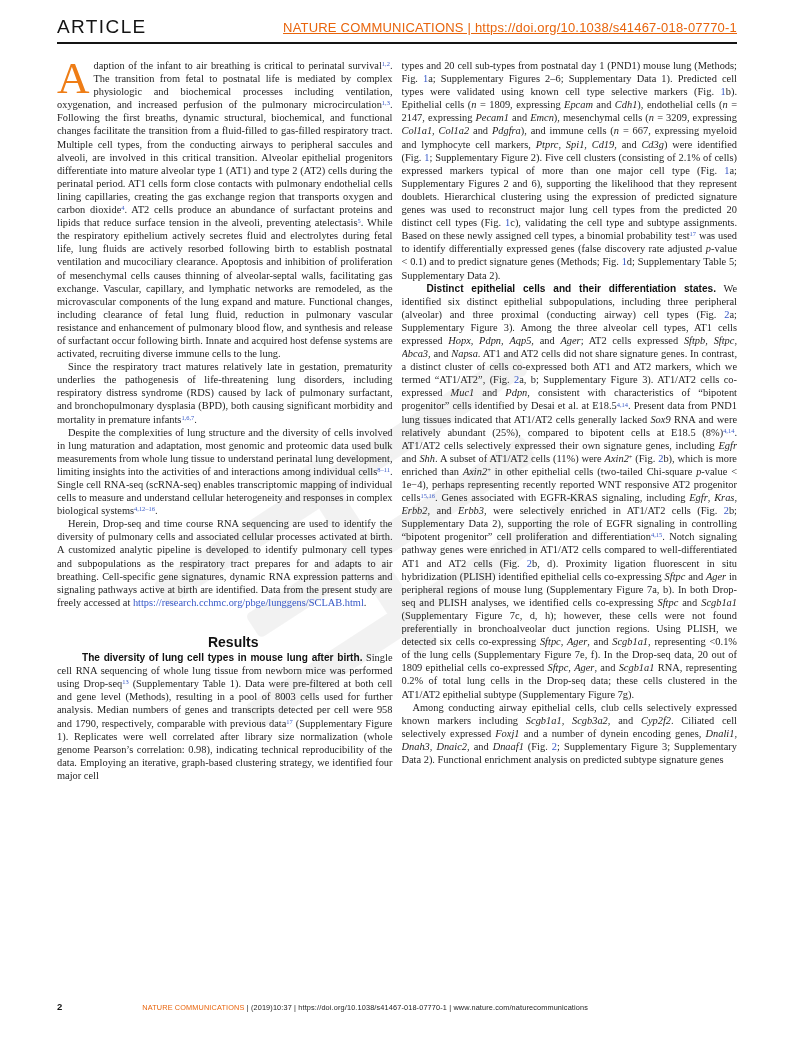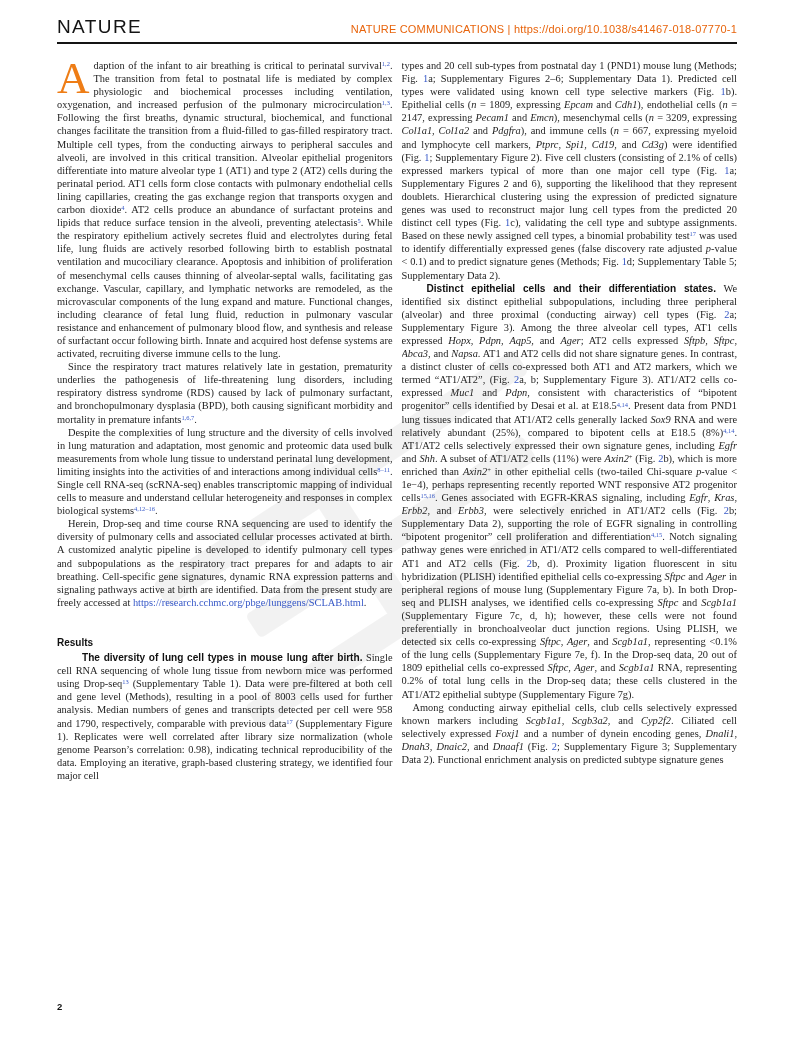--- a/index.html
+++ b/index.html
@@ -4,31 +4,31 @@
 <style>
   html,body { margin:0; padding:0; background:#ffffff; }
   .page { position:relative; width:793px; height:1043px; background:#ffffff; overflow:hidden;
           font-family:"Liberation Serif", serif; }
 
   
   .header { display:flex; justify-content:space-between; align-items:flex-end;
             margin:16px 56px 0 57px; border-bottom:2.6px solid #141414; padding-bottom:4px; }
   .article-label { font-family:"Liberation Sans", sans-serif; font-size:19px; letter-spacing:1.4px;
                    font-weight:500; color:#141414; }
-  .journal-line { font-family:"Liberation Sans", sans-serif; font-size:11px; letter-spacing:0.2px;
-                  color:#e8640c; padding-bottom:3px; }
+  .journal-line { font-family:"Liberation Sans", sans-serif; font-size:13px; letter-spacing:0.2px;
+                  color:#e8640c; padding-bottom:3px;text-decoration:underline; }
 
   
   .columns { position:relative; z-index:1; display:flex; gap:9px; margin:15px 56px 0 57px; }
   .col { width:336px; height:906px; overflow:hidden; text-align:justify;
          font-size:10.4px; line-height:13.1px; color:#1e1e1e; }
   .col p { margin:0; }
   .indent { text-indent:11px; }
-  .section { font-family:"Liberation Sans", sans-serif; font-size:10px; font-weight:700;
-             margin:27px 0 1px 0; color:#111; text-align:left; }
+  .section { font-family:"Liberation Sans", sans-serif; font-size:14px; font-weight:700;
+             margin:27px 0 1px 17px; color:#111; text-align:center; }
   .run-in-head { font-family:"Liberation Sans", sans-serif; font-size:10.1px; font-weight:700; color:#111;margin-left:25px; }
   .head-para { margin-top:26px; }
   .section + .head-para { margin-top:2px; }
 
   .dropcap { float:left; font-size:45px; line-height:37px; color:#ee7d16;
              margin:1px 4px 0 0; font-weight:400; }
 
   sup { font-size:0.62em; line-height:0; position:relative; top:-0.45em; vertical-align:baseline; }
   sup.ref { color:#3557c7; }
   .link { color:#3557c7; }
@@ -42,21 +42,21 @@
   .pagenum { font-weight:700; font-size:9.5px; color:#111; }
   .footer-text { margin-left:80px; font-size:7.3px; letter-spacing:0.15px; color:#222; white-space:nowrap; }
   .footer-brand { color:#e8640c; }
 </style>
 </head>
 <body>
 
 <div class="page">
 
   <div class="header">
-    <div class="article-label">NATURE</div>
+    <div class="article-label">ARTICLE</div>
     <div class="journal-line">NATURE COMMUNICATIONS | https://doi.org/10.1038/s41467-018-07770-1</div>
   </div>
 
   <div class="watermark">
     <svg width="540" height="440" viewBox="0 0 540 440" xmlns="http://www.w3.org/2000/svg">
       <g transform="rotate(-33 270 220)" fill="#e7e7e7">
         <rect x="50" y="105" width="430" height="28" rx="5"></rect>
         <rect x="110" y="182" width="330" height="28" rx="5"></rect>
         <rect x="60" y="258" width="400" height="28" rx="5"></rect>
         <rect x="230" y="90" width="28" height="220" rx="5"></rect>
@@ -75,15 +75,16 @@
       </div>
     <div class="col">
         <p>types and 20 cell sub-types from postnatal day 1 (PND1) mouse lung (Methods; Fig. <span class="link">1</span>a; Supplementary Figures 2–6; Supplementary Data 1). Predicted cell types were validated using known cell type selective markers (Fig. <span class="link">1</span>b). Epithelial cells (<i>n</i> = 1809, expressing <i>Epcam</i> and <i>Cdh1</i>), endothelial cells (<i>n</i> = 2147, expressing <i>Pecam1</i> and <i>Emcn</i>), mesenchymal cells (<i>n</i> = 3209, expressing <i>Col1a1</i>, <i>Col1a2</i> and <i>Pdgfra</i>), and immune cells (<i>n</i> = 667, expressing myeloid and lymphocyte cell markers, <i>Ptprc</i>, <i>Spi1</i>, <i>Cd19</i>, and <i>Cd3g</i>) were identified (Fig. <span class="link">1</span>; Supplementary Figure 2). Five cell clusters (consisting of 2.1% of cells) expressed markers typical of more than one major cell type (Fig. <span class="link">1</span>a; Supplementary Figures 2 and 6), supporting the likelihood that they represent doublets. Hierarchical clustering using the expression of predicted signature genes was used to reconstruct major lung cell types from the predicted 20 distinct cell types (Fig. <span class="link">1</span>c), validating the cell type and subtype assignments. Based on these newly assigned cell types, a binomial probability test<sup class="ref">17</sup> was used to identify differentially expressed genes (false discovery rate adjusted <i>p</i>-value &lt; 0.1) and to predict signature genes (Methods; Fig. <span class="link">1</span>d; Supplementary Table 5; Supplementary Data 2).</p>
         <p class="head-para"><b class="run-in-head">Distinct epithelial cells and their differentiation states.</b> We identified six distinct epithelial subpopulations, including three peripheral (alveolar) and three proximal (conducting airway) cell types (Fig. <span class="link">2</span>a; Supplementary Figure 3). Among the three alveolar cell types, AT1 cells expressed <i>Hopx</i>, <i>Pdpn</i>, <i>Aqp5</i>, and <i>Ager</i>; AT2 cells expressed <i>Sftpb</i>, <i>Sftpc</i>, <i>Abca3</i>, and <i>Napsa</i>. AT1 and AT2 cells did not share signature genes. In contrast, a distinct cluster of cells co-expressed both AT1 and AT2 markers, which we termed “AT1/AT2”, (Fig. <span class="link">2</span>a, b; Supplementary Figure 3). AT1/AT2 cells co-expressed <i>Muc1</i> and <i>Pdpn</i>, consistent with characteristics of “bipotent progenitor” cells identified by Desai et al. at E18.5<sup class="ref">4,14</sup>. Present data from PND1 lung tissues indicated that AT1/AT2 cells generally lacked <i>Sox9</i> RNA and were relatively abundant (25%), compared to bipotent cells at E18.5 (8%)<sup class="ref">4,14</sup>. AT1/AT2 cells selectively expressed their own signature genes, including <i>Egfr</i> and <i>Shh</i>. A subset of AT1/AT2 cells (11%) were <i>Axin2</i><sup>+</sup> (Fig. <span class="link">2</span>b), which is more enriched than <i>Axin2</i><sup>+</sup> in other epithelial cells (two-tailed Chi-square <i>p</i>-value &lt; 1e−4), perhaps representing recently reported WNT responsive AT2 progenitor cells<sup class="ref">15,16</sup>. Genes associated with EGFR-KRAS signaling, including <i>Egfr</i>, <i>Kras</i>, <i>Erbb2</i>, and <i>Erbb3</i>, were selectively enriched in AT1/AT2 cells (Fig. <span class="link">2</span>b; Supplementary Data 2), supporting the role of EGFR signaling in controlling “bipotent progenitor” cell proliferation and differentiation<sup class="ref">4,15</sup>. Notch signaling pathway genes were enriched in AT1/AT2 cells compared to well-differentiated AT1 and AT2 cells (Fig. <span class="link">2</span>b, d). Proximity ligation fluorescent in situ hybridization (PLISH) identified epithelial cells co-expressing <i>Sftpc</i> and <i>Ager</i> in peripheral regions of mouse lung (Supplementary Figure 7a, b). In both Drop-seq and PLISH analyses, we identified cells co-expressing <i>Sftpc</i> and <i>Scgb1a1</i> (Supplementary Figure 7c, d, h); however, these cells were not found preferentially in bronchoalveolar duct junction regions. Using PLISH, we detected six cells co-expressing <i>Sftpc</i>, <i>Ager</i>, and <i>Scgb1a1</i>, representing &lt;0.1% of the lung cells (Supplementary Figure 7e, f). In the Drop-seq data, 20 out of 1809 epithelial cells co-expressed <i>Sftpc</i>, <i>Ager</i>, and <i>Scgb1a1</i> RNA, representing 0.2% of total lung cells in the Drop-seq data; these cells clustered in the AT1/AT2 epithelial subtype (Supplementary Figure 7g).</p>
         <p class="indent">Among conducting airway epithelial cells, club cells selectively expressed known markers including <i>Scgb1a1</i>, <i>Scgb3a2</i>, and <i>Cyp2f2</i>. Ciliated cell selectively expressed <i>Foxj1</i> and a number of dynein encoding genes, <i>Dnali1</i>, <i>Dnah3</i>, <i>Dnaic2</i>, and <i>Dnaaf1</i> (Fig. <span class="link">2</span>; Supplementary Figure 3; Supplementary Data 2). Functional enrichment analysis on predicted subtype signature genes</p>
       </div>
   </div>
 
   <div class="footer">
     <div class="pagenum">2</div>
+    <div class="footer-text"><span class="footer-brand">NATURE COMMUNICATIONS</span><span> | (2019)10:37 | https://doi.org/10.1038/s41467-018-07770-1 | www.nature.com/naturecommunications</span></div>
   </div>
 
 </div>
 
 </body></html>

